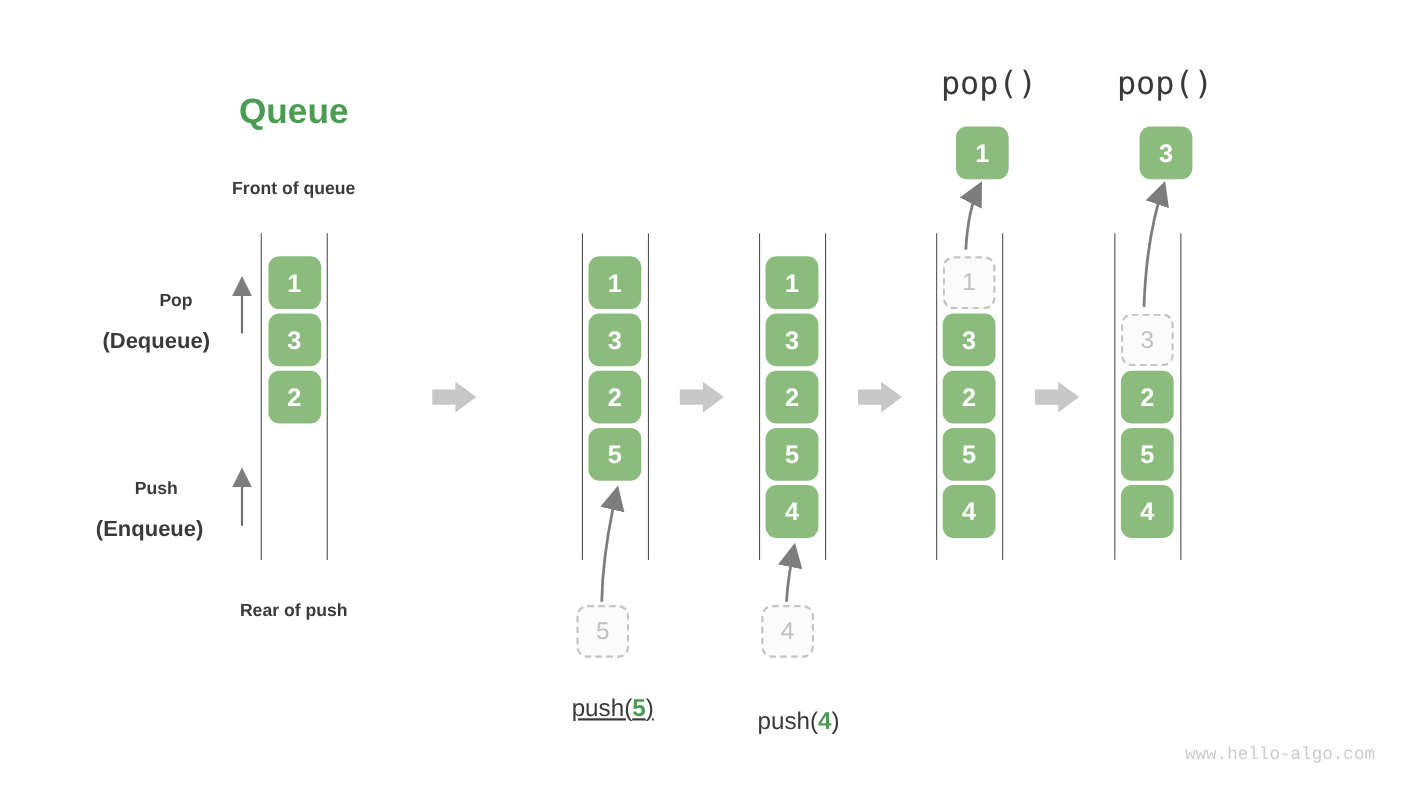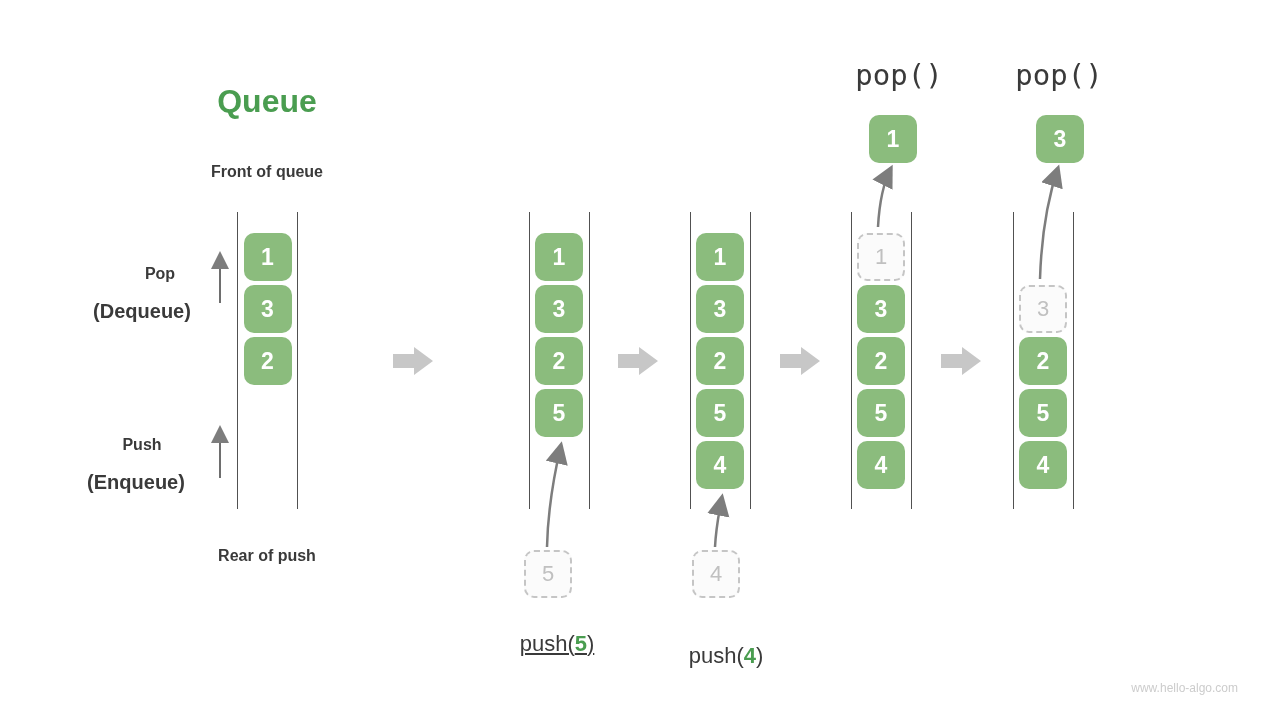--- a/index.html
+++ b/index.html
@@ -43,23 +43,23 @@
     font-family: "DejaVu Sans Mono", monospace;
     font-size: 29px; font-weight: 400;
     color: var(--text-dark, #3a3a3a);
   }
   .pushlabel {
     font-size: 22px; font-weight: 500;
     color: var(--text-dark, #3a3a3a);
   }
   .pushlabel .arg { color: var(--accent-green, #4a9d50); font-weight: 700; }
   .watermark {
-    position: absolute; right: 42px; bottom: 25px;
-    font-family: Liberation Sans, sans-serif;
-    font-size: 12px; color: var(--watermark-gray, #cccccc);
+    position: absolute; right: 30px; bottom: 25px;
+    font-family: Liberation Mono, monospace;
+    font-size: 16px; color: var(--watermark-gray, #cccccc);
   }
   .overlay { position: absolute; left: 0; top: 0; pointer-events: none; }
 </style>
 </head>
 <body>
 
 <div class="canvas" style="--item-green: #8bbc7d; --accent-green: #4a9d50; --text-dark: #3a3a3a; --line-gray: #515151; --dashed-gray: #c5c5c5; --watermark-gray: #cccccc;">
 
   <div class="abs title" style="left:267px; top:73px;">Queue</div>
 

